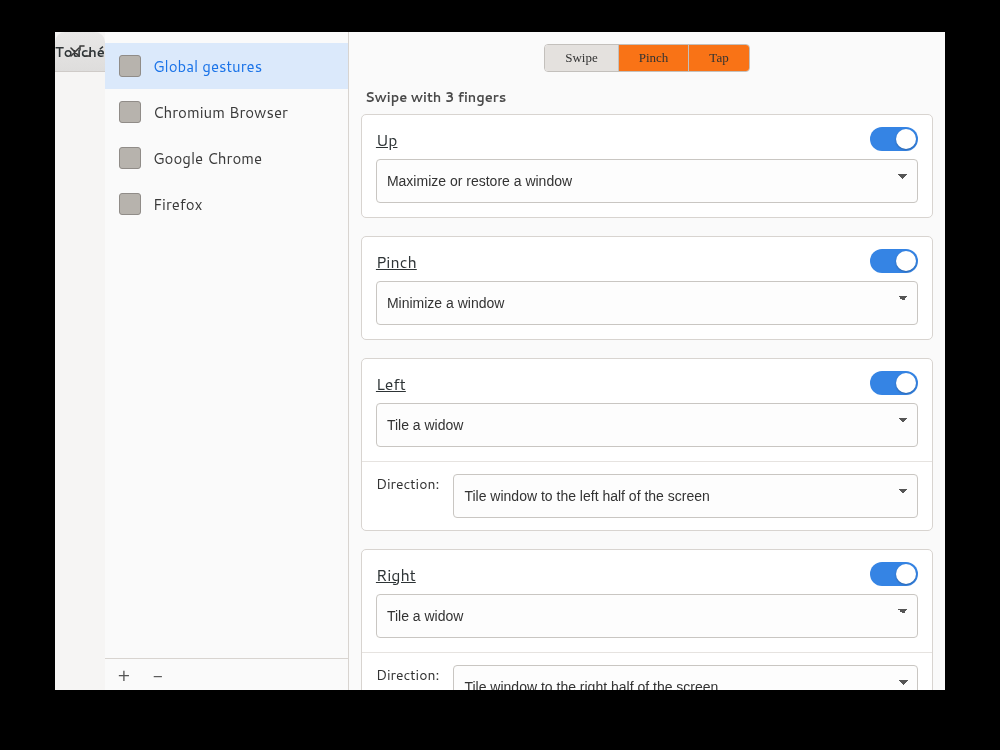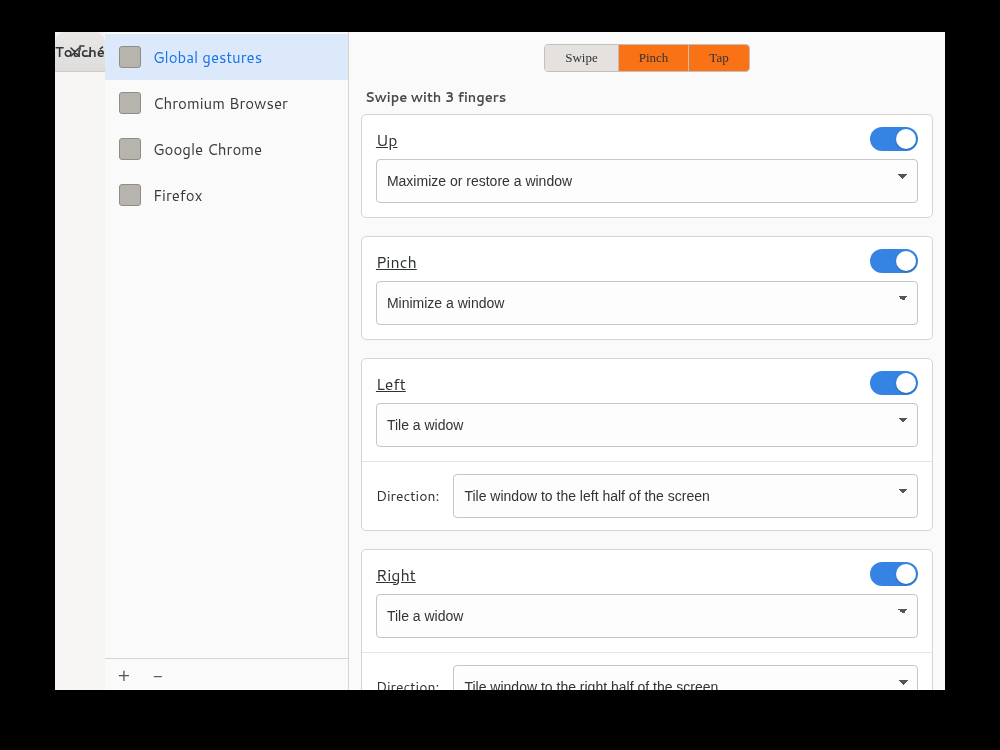--- a/index.html
+++ b/index.html
@@ -60,21 +60,21 @@
     background: #fafafa;
   }
   
   .sidebar {
     width: 244px;
     border-right: 1px solid #d8d4d0;
     display: flex;
     flex-direction: column;
     background: #fafafa;
   }
-  .sb-list { flex: 1; overflow: auto; padding-top: 2px; }
+  .sb-list { flex: 1; overflow: auto; padding-top: 11px; }
   .sb-item {
     display: flex;
     align-items: center;
     gap: 12px;
     padding: 12px 14px;
     cursor: pointer;
   }
   .sb-item .sq {
     width: 22px; height: 22px;
     background: #b7b3ad;
@@ -154,21 +154,21 @@
   .row-h .name {
     font-size: 16px;
     color: #2e3436;
     text-decoration: underline;
   }
   .row-sel {
     padding: 0 14px 14px 14px;
   }
   .row-sub {
     display: flex;
-    align-items: center;
+    align-items: flex-start;
     gap: 14px;
     padding: 12px 14px;
     border-top: 1px solid #e6e3e0;
   }
   .row-sub .sublabel { font-size: 14px; color: #333; white-space: nowrap; }
   select.combo {
     width: 100%;
     height: 44px;
     padding: 4px 30px 4px 10px;
     font-size: 14px;

